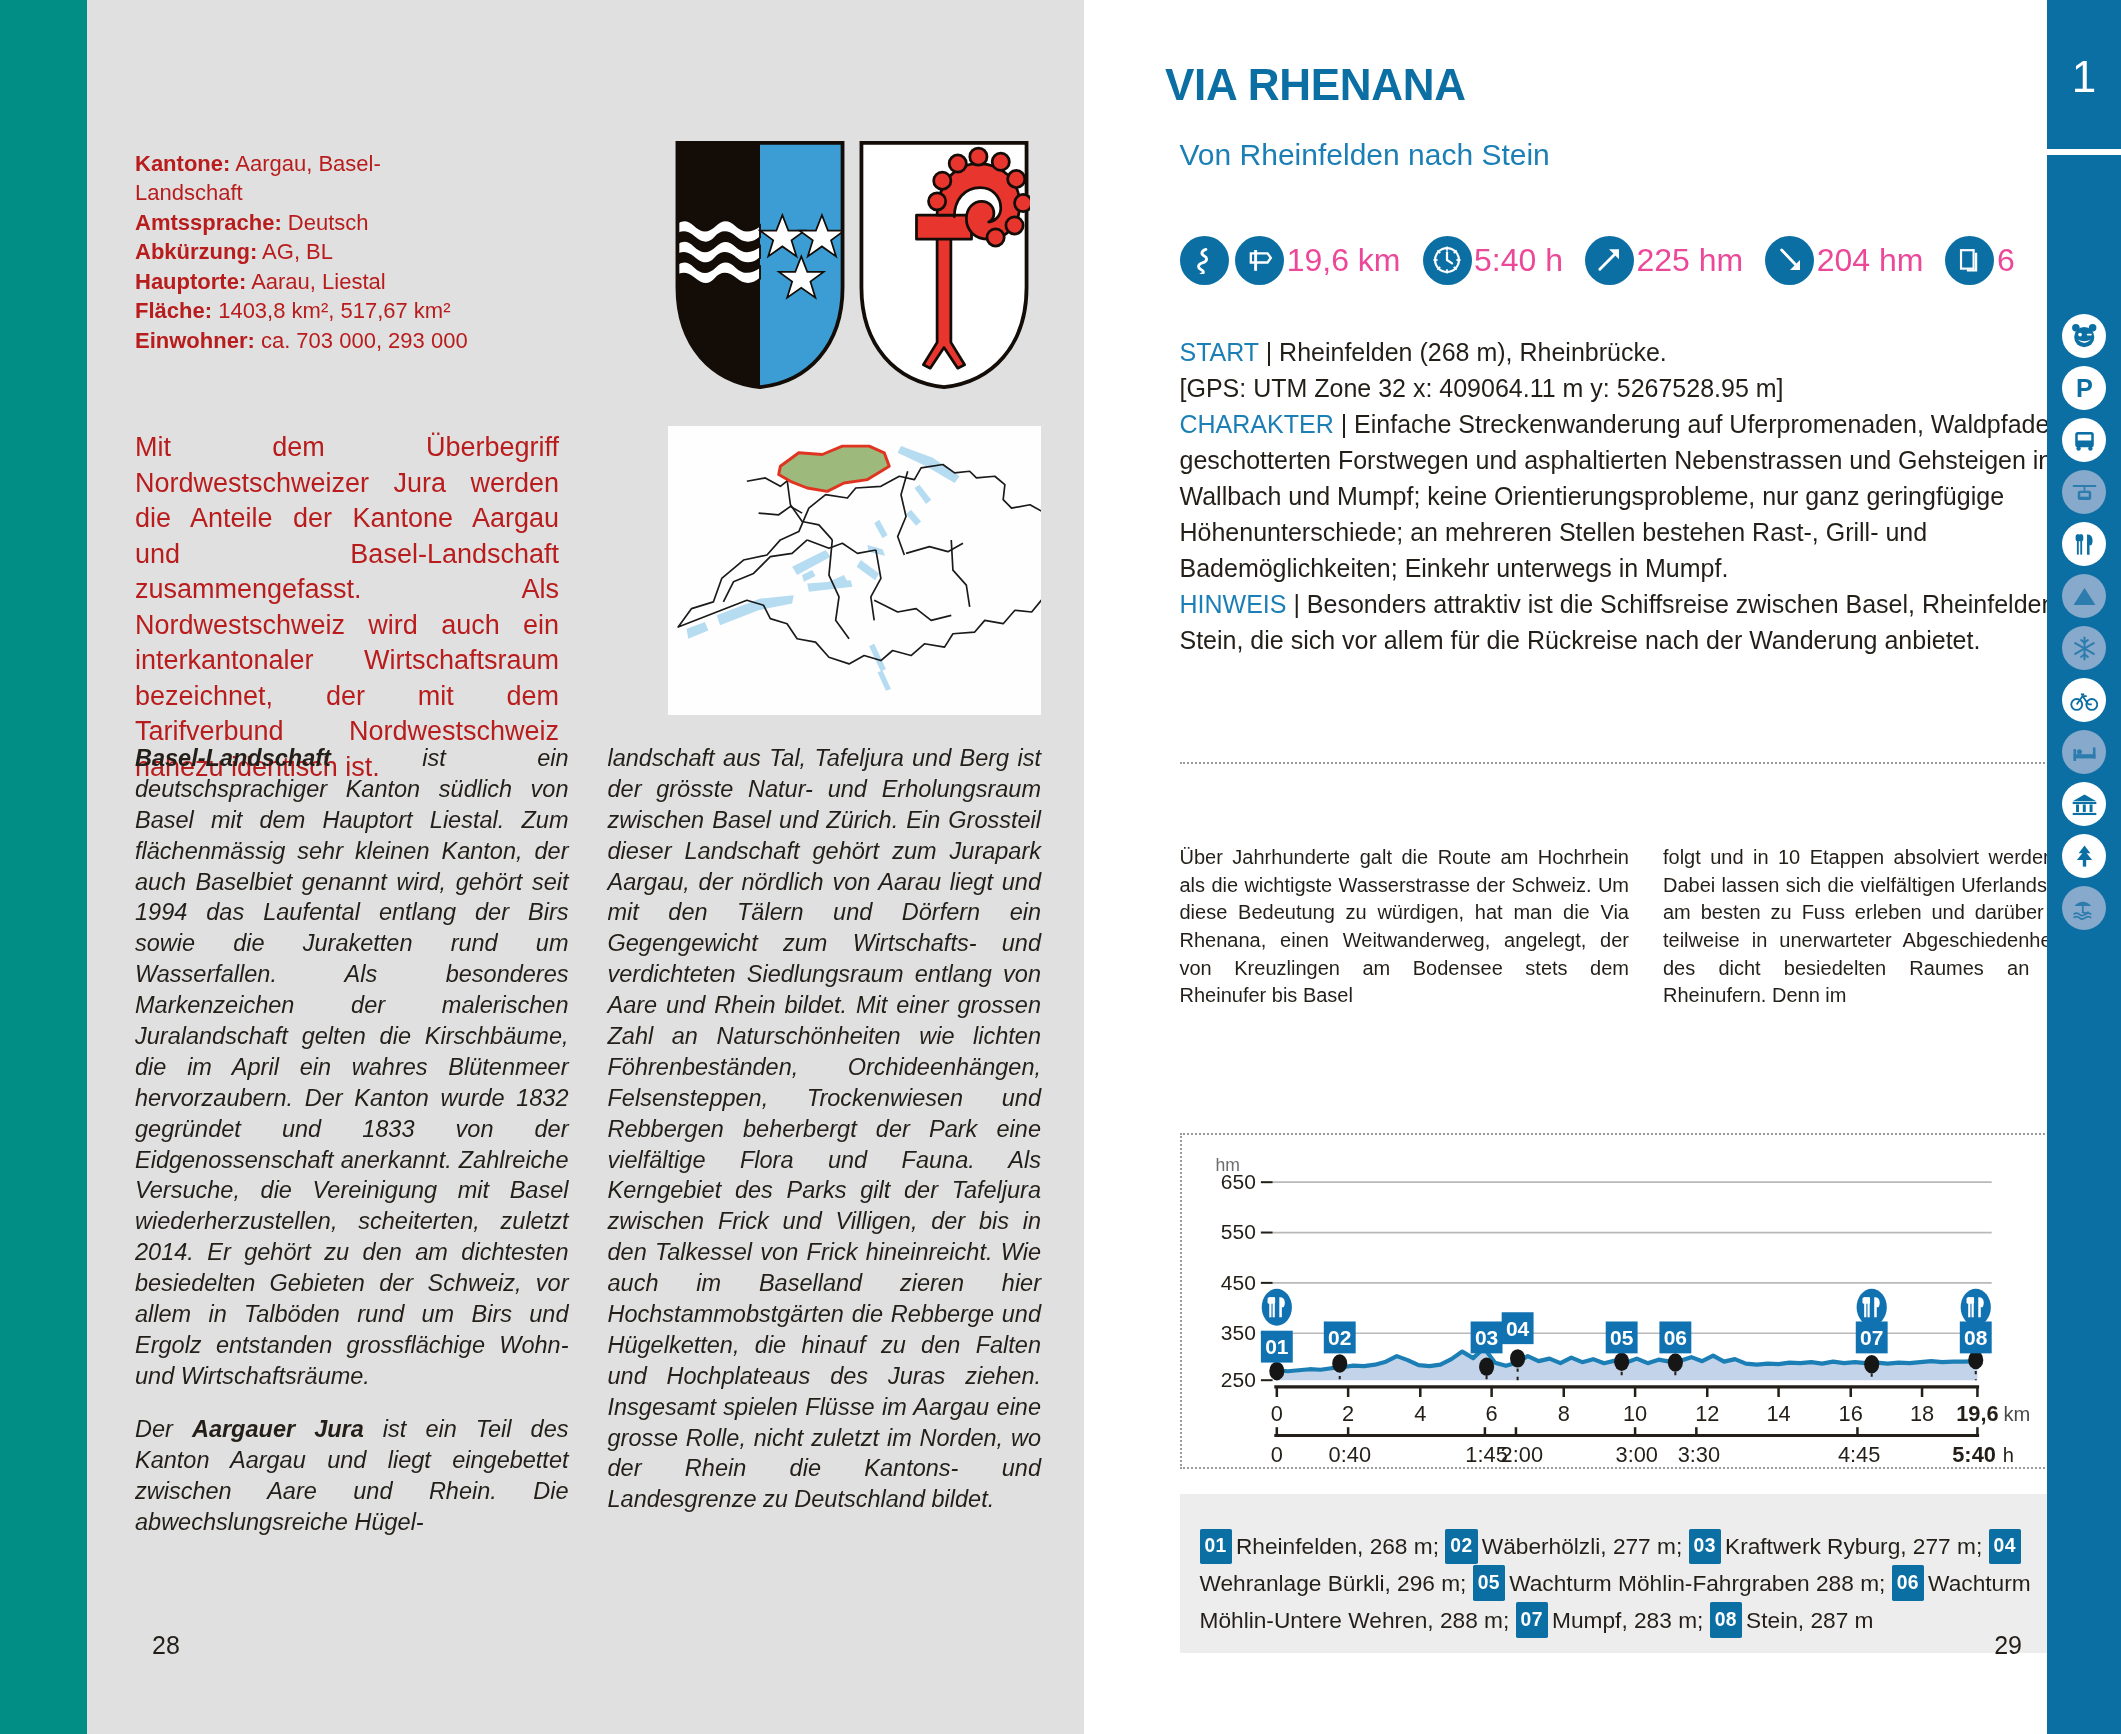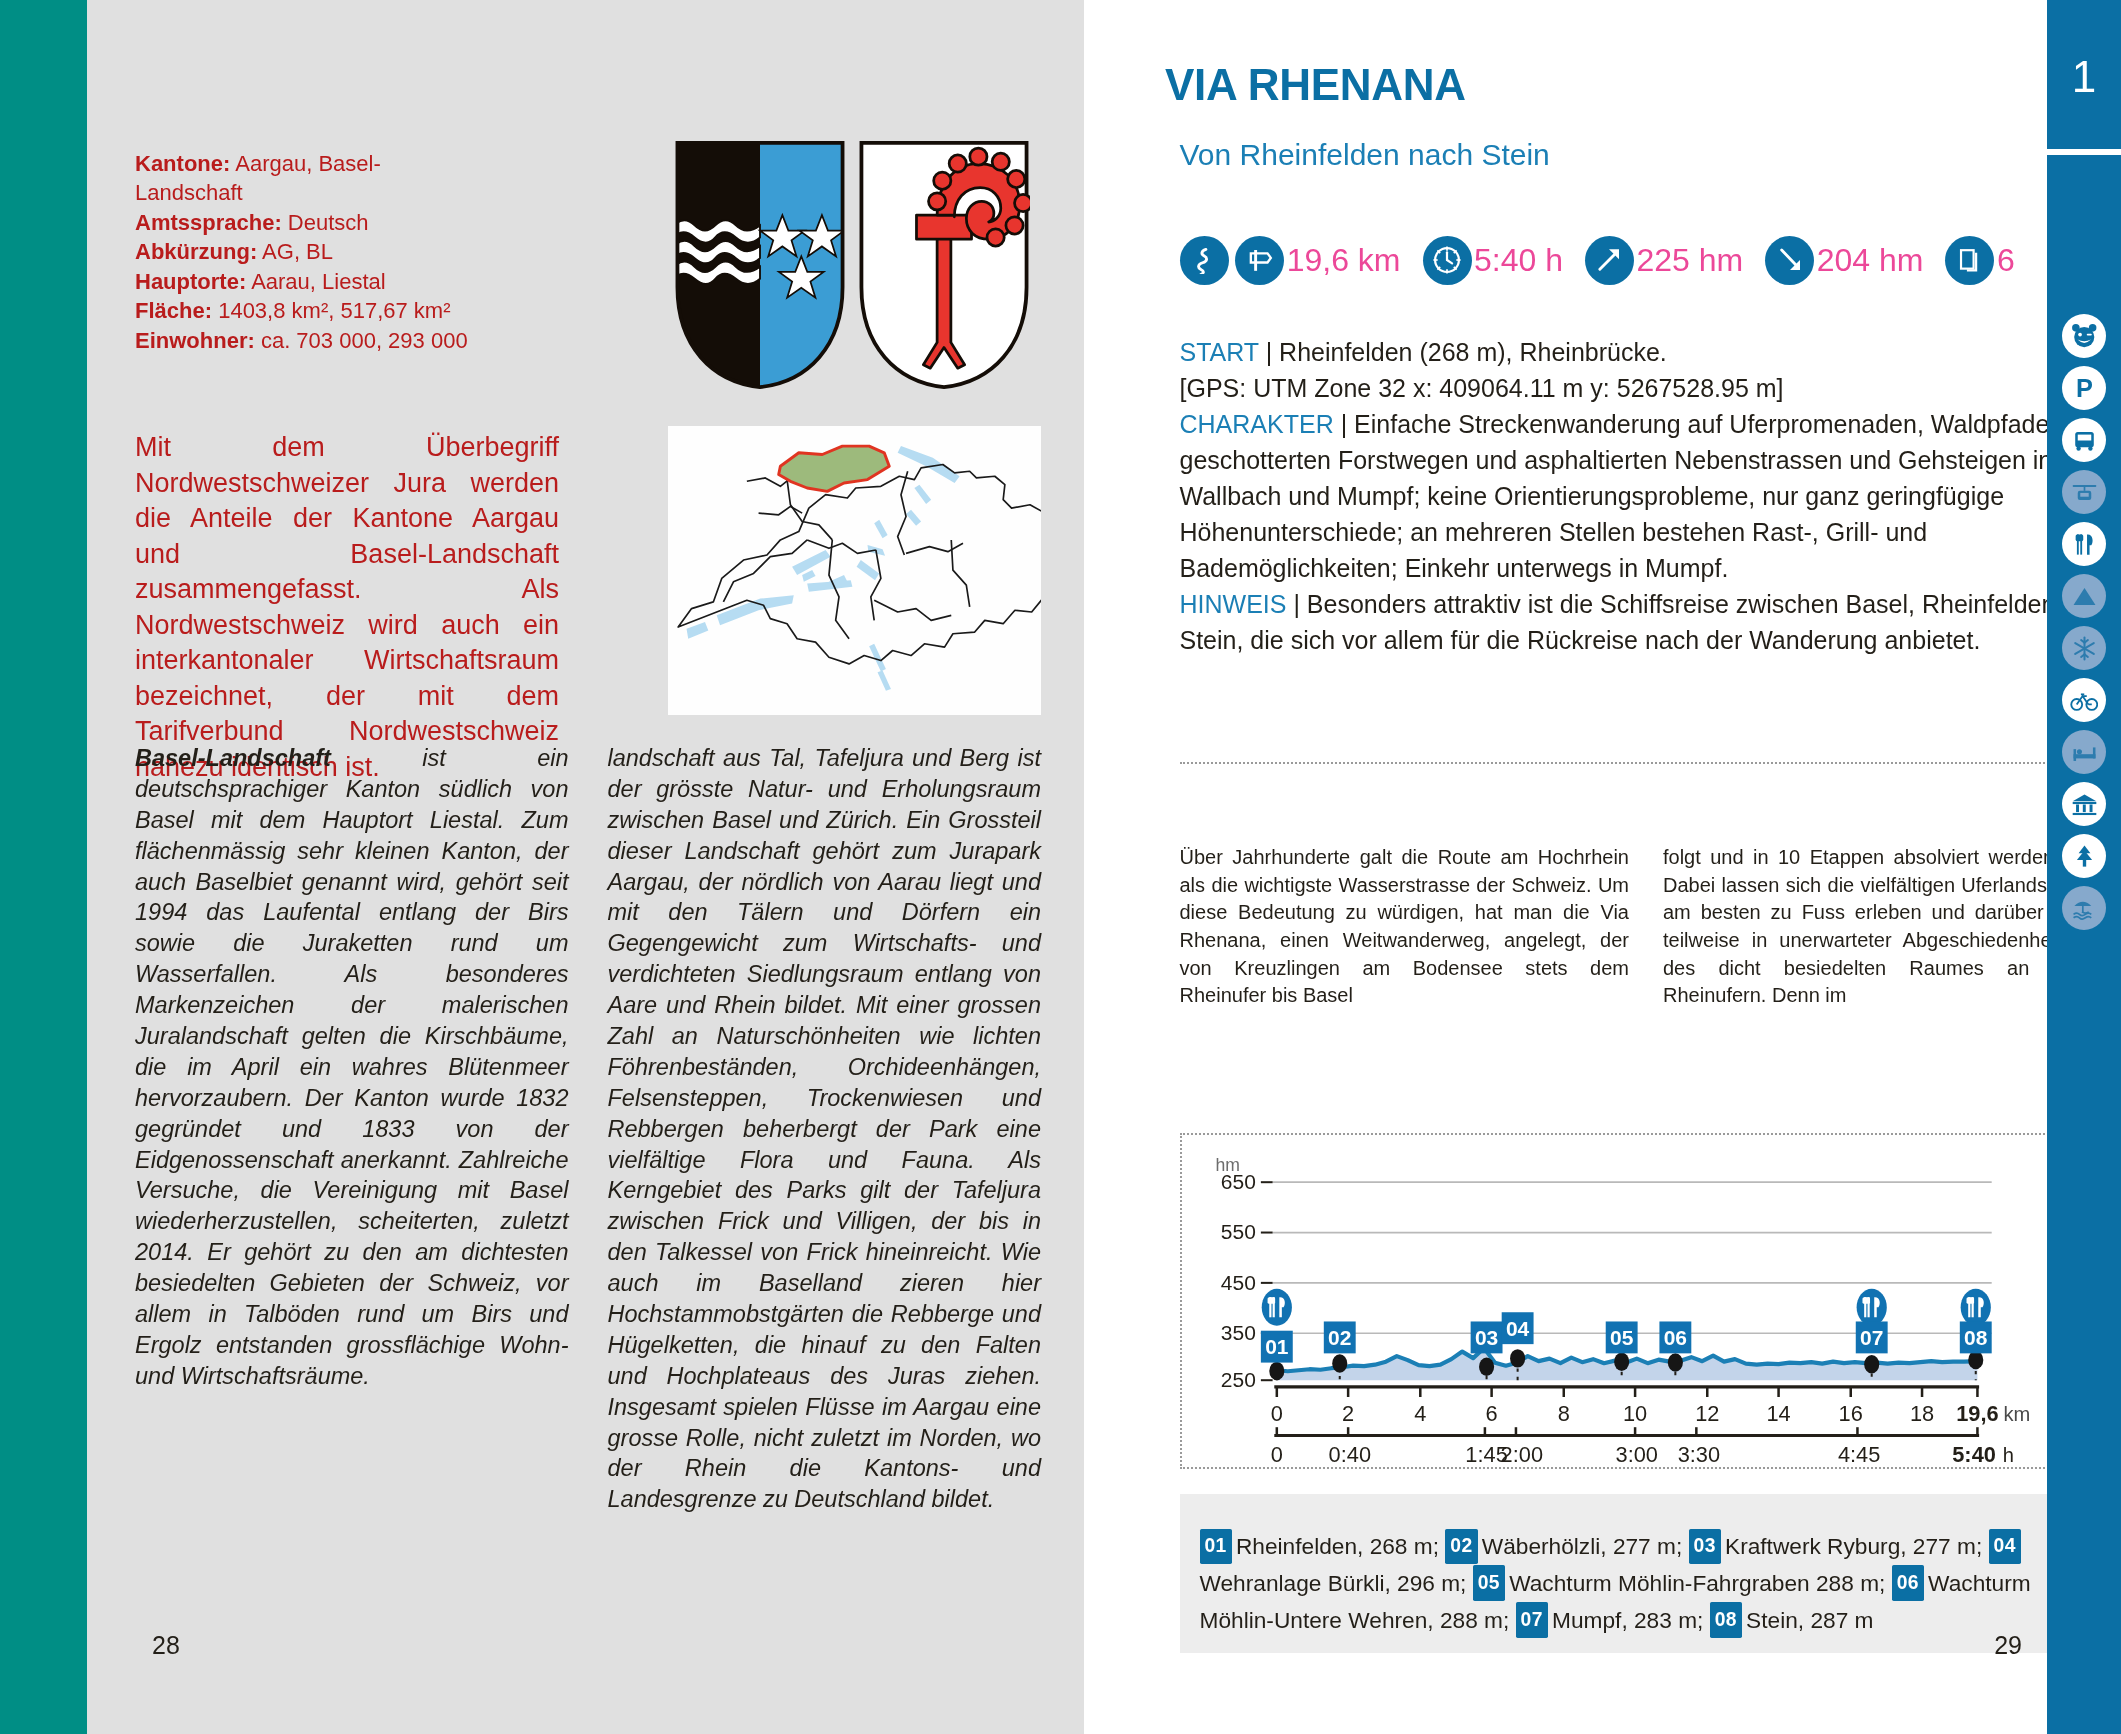--- a/index.html
+++ b/index.html
@@ -263,20 +263,21 @@
 
         <path d="M134 48 l22 -16 l28 2 l24 -10 l32 0 l18 8 l6 16 l-26 16 l-28 4 l-20 10 l-24 -4 l-20 -8 l-14 -8 Z" fill="#9dba7c" stroke="#e03421" stroke-width="3.5" stroke-linejoin="round"></path>
       </svg>
     </div>
 
     <div class="intro-par">Mit dem Überbegriff Nordwestschweizer Jura werden die Anteile der Kantone Aargau und Basel-Landschaft zusammengefasst. Als Nordwestschweiz wird auch ein interkantonaler Wirtschaftsraum bezeichnet, der mit dem Tarifverbund Nordwestschweiz nahezu identisch ist.</div>
 
     <div class="body-cols">
       <div class="bcol">
         <p><b>Basel-Landschaft</b><span> ist ein deutschsprachiger Kanton südlich von Basel mit dem Hauptort Liestal. Zum flächenmässig sehr kleinen Kanton, der auch Baselbiet genannt wird, gehört seit 1994 das Laufental entlang der Birs sowie die Juraketten rund um Wasserfallen. Als besonderes Markenzeichen der malerischen Juralandschaft gelten die Kirschbäume, die im April ein wahres Blütenmeer hervorzaubern. Der Kanton wurde 1832 gegründet und 1833 von der Eidgenossenschaft anerkannt. Zahlreiche Versuche, die Vereinigung mit Basel wiederherzustellen, scheiterten, zuletzt 2014. Er gehört zu den am dichtesten besiedelten Gebieten der Schweiz, vor allem in Talböden rund um Birs und Ergolz entstanden grossflächige Wohn- und Wirtschaftsräume.</span></p>
+        <p><span>Der </span><b>Aargauer Jura</b><span> ist ein Teil des Kanton Aargau und liegt eingebettet zwischen Aare und Rhein. Die abwechslungsreiche Hügel-</span></p>
       </div>
       <div class="bcol">
         <p>landschaft aus Tal, Tafeljura und Berg ist der grösste Natur- und Erholungsraum zwischen Basel und Zürich. Ein Grossteil dieser Landschaft gehört zum Jurapark Aargau, der nördlich von Aarau liegt und mit den Tälern und Dörfern ein Gegengewicht zum Wirtschafts- und verdichteten Siedlungsraum entlang von Aare und Rhein bildet. Mit einer grossen Zahl an Naturschönheiten wie lichten Föhrenbeständen, Orchideenhängen, Felsensteppen, Trockenwiesen und Rebbergen beherbergt der Park eine vielfältige Flora und Fauna. Als Kerngebiet des Parks gilt der Tafeljura zwischen Frick und Villigen, der bis in den Talkessel von Frick hineinreicht. Wie auch im Baselland zieren hier Hochstammobstgärten die Rebberge und Hügelketten, die hinauf zu den Falten und Hochplateaus des Juras ziehen. Insgesamt spielen Flüsse im Aargau eine grosse Rolle, nicht zuletzt im Norden, wo der Rhein die Kantons- und Landesgrenze zu Deutschland bildet.</p>
       </div>
     </div>
 
     <div class="pageno-left">28</div>
   </div>
 
   <div class="gutter"></div>

